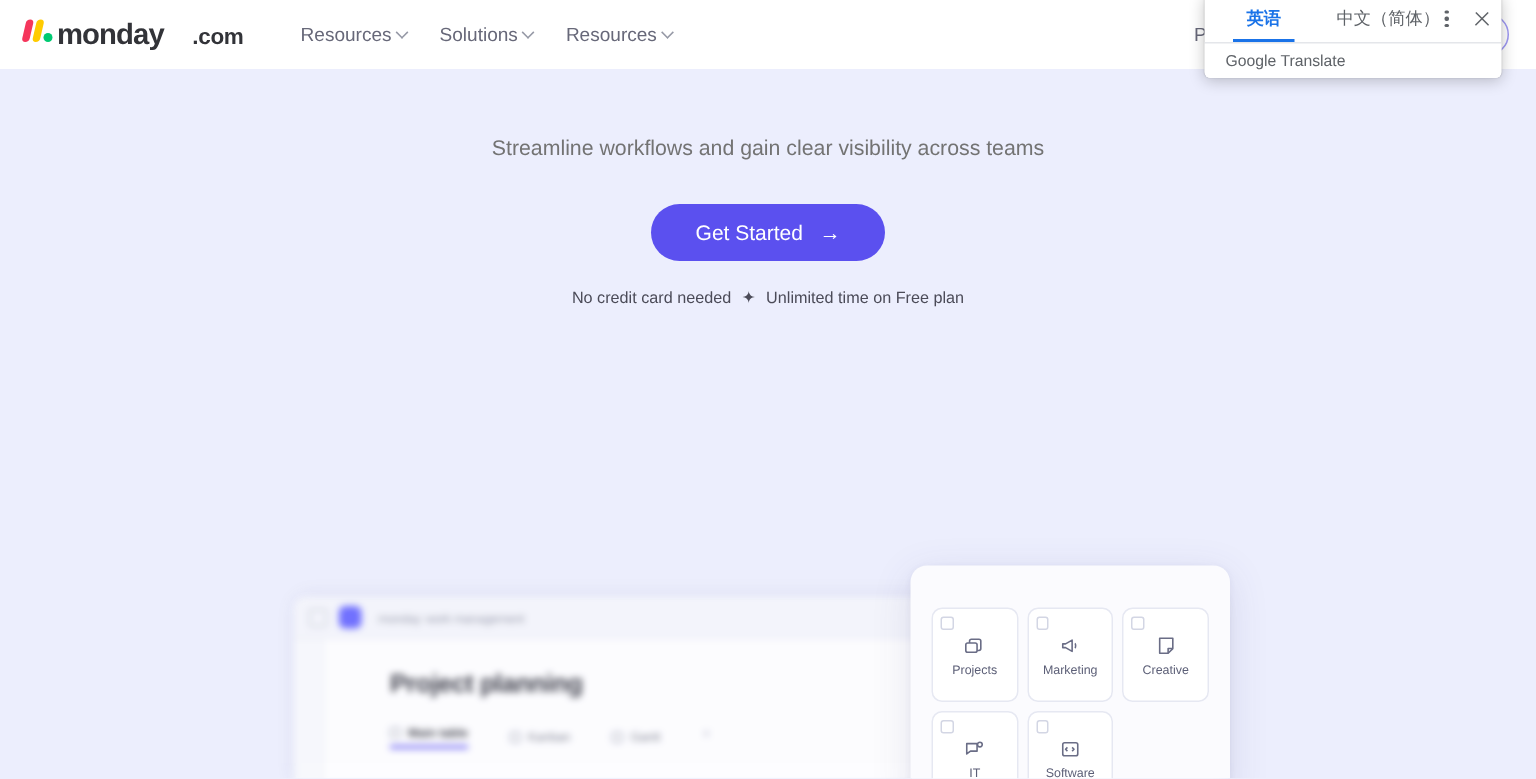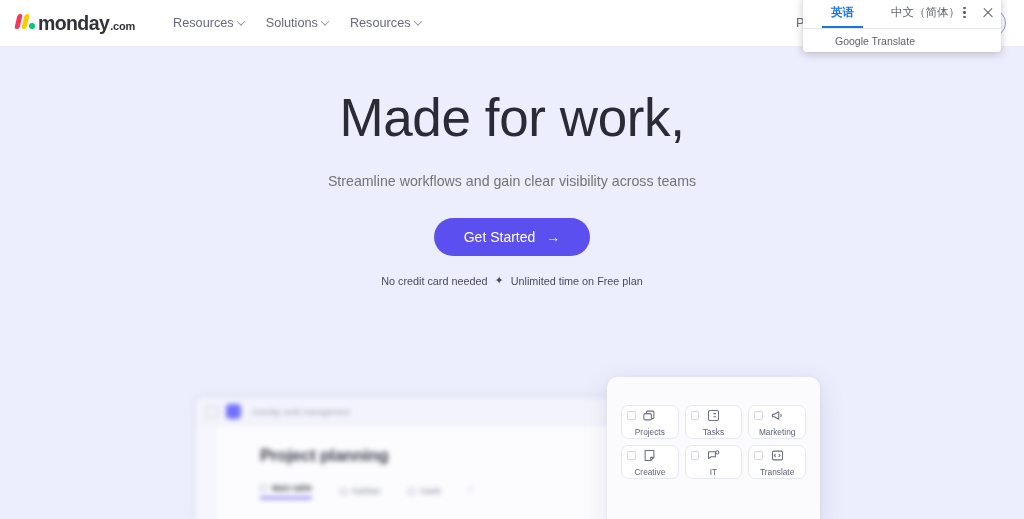--- a/index.html
+++ b/index.html
@@ -16,21 +16,21 @@
     position: absolute; top: 0; left: 0; width: 1024px; height: 46px;
     background: #ffffff; display: flex; align-items: center; z-index: 5;
   }
   .logo-wrap { display: flex; align-items: baseline; margin-left: 16px; }
   .logo-marks { display: flex; align-items: flex-end; gap: 1.5px; margin-right: 3px; transform: translateY(-1px); }
   .bar { width: 5px; height: 15px; border-radius: 2.5px; transform: skewX(-13deg); }
   .bar.b1 { background: #f5365c; }
   .bar.b2 { background: #ffcb00; }
   .bar.b3 { background: #00ca72; width: 6px; border-radius: 3px; transform: none; height: 6px; align-self: flex-end; margin-bottom: 0px; }
   .logo-text { font-size: 19.5px; font-weight: 700; color: #323338; letter-spacing: -0.6px; }
-  .logo-dotcom { font-size: 11px; font-weight: 700; color: #323338; letter-spacing: -0.2px; margin-left: 1px; }
+  .logo-dotcom { font-size: 15px; font-weight: 700; color: #323338; letter-spacing: -0.2px; margin-left: 19px; }
 
   .nav { display: flex; align-items: center; gap: 22px; margin-left: 38px; }
   .nav-item { display: flex; align-items: center; gap: 4px; font-size: 12.7px; color: #676879; cursor: pointer; }
   .caret { display: inline-block; width: 6px; height: 6px; border-right: 1.2px solid #9699a6; border-bottom: 1.2px solid #9699a6; transform: rotate(45deg) translate(-1px,-1px); }
 
   .header-right { position: absolute; right: 18px; top: 0; height: 46px; display: flex; align-items: center; gap: 20px; }
   .h-link { font-size: 12.7px; color: #676879; cursor: pointer; }
   .contact-btn {
     border: 1px solid #9d97f3; color: #6c6cff; background: transparent;
     border-radius: 18px; font-size: 12.7px; padding: 6px 17px;
@@ -52,21 +52,21 @@
   .gt-underline { position: absolute; left: 19px; bottom: 0; width: 41px; height: 2.5px; background: #1a73e8; }
   .gt-icons { position: absolute; right: 7px; top: 0; height: 33px; display: flex; align-items: center; gap: 12px; }
   .gt-dots { display: flex; flex-direction: column; gap: 2px; cursor: pointer; padding: 3px 4px; }
   .gt-dots i { display: block; width: 2.6px; height: 2.6px; border-radius: 50%; background: #5f6368; }
   .gt-close { position: relative; width: 12px; height: 12px; cursor: pointer; }
   .gt-close:before, .gt-close:after {
     content: ""; position: absolute; left: 0; top: 5.2px; width: 12px; height: 1.4px; background: #5f6368;
   }
   .gt-close:before { transform: rotate(45deg); }
   .gt-close:after { transform: rotate(-45deg); }
-  .gt-footer { height: 23px; display: flex; align-items: center; padding-left: 32px; font-size: 10.5px; color: #5f6368; background: #ffffff; }
+  .gt-footer { height: 23px; display: flex; align-items: center; padding-left: 14px; font-size: 10.5px; color: #5f6368; background: #ffffff; }
 
   
   .hero { position: absolute; top: 46px; left: 0; width: 1024px; text-align: center; }
   .hero-title {
     font-size: 53px; line-height: 60px; font-weight: 300; color: #2b2b35;
     letter-spacing: -0.4px; margin-top: 42px;
   }
   .hero-sub {
     margin-top: 22px; font-size: 14.2px; line-height: 22px; color: #737373; font-weight: 400;
   }
@@ -107,21 +107,21 @@
   .qcard {
     position: absolute; left: 607px; top: 377px; width: 213px; height: 160px;
     background: #fbfbfe; border-radius: 11px;
     box-shadow: 0 6px 26px rgba(70,70,130,0.13), 0 1px 4px rgba(70,70,130,0.07);
     z-index: 10; padding: 17px 14px 0 14px; overflow: hidden;
   }
   .qcard-title { font-size: 11.8px; font-weight: 700; color: #32324a; text-align: center; letter-spacing: -0.1px; }
   .qcard-title .hl { color: #5b6bf0; }
   .qgrid { display: grid; grid-template-columns: repeat(3, 1fr); gap: 6px; margin-top: 11px; }
   .qtile {
-    position: relative; height: 34px; background: #ffffff;
+    position: relative; height: 63px; background: #ffffff;
     border: 1px solid #e6e8f2; border-radius: 7px;
     display: flex; flex-direction: column; align-items: center; justify-content: center; gap: 3px;
     cursor: pointer;
   }
   .qcheck {
     position: absolute; left: 5px; top: 5px; width: 8.5px; height: 8.5px;
     border: 1.2px solid #d3d6e4; border-radius: 2px; background: #fff;
   }
   .qicon { width: 16px; height: 16px; display: flex; align-items: center; justify-content: center; color: #6a6d86; }
   .qicon svg { width: 15px; height: 15px; }
@@ -180,21 +180,20 @@
             <i></i>
           </span>
         <span class="gt-close"></span>
       </span>
     </div>
     <div class="gt-footer">Google Translate</div>
   </div>
 
   <div class="hero">
     <div class="hero-title">
-      <div>Made for work,</div>
     </div>
     <div class="hero-sub">
       <div>Streamline workflows and gain clear visibility across teams</div>
     </div>
     <div class="cta-wrap">
       <button class="cta-btn">
         <span>Get Started</span>
         <span class="cta-arrow">→</span>
       </button>
     </div>
@@ -244,30 +243,20 @@
         <span class="qcheck"></span>
         <span class="qicon">
           <svg viewBox="0 0 24 24" fill="none" stroke="currentColor" stroke-width="1.7" stroke-linejoin="round">
             <rect x="3" y="9" width="12" height="10" rx="2"></rect>
               <path d="M7 9V7a2 2 0 0 1 2-2h8a2 2 0 0 1 2 2v8a2 2 0 0 1-2 2h-2"></path>
           </svg>
         </span>
         <span class="qlabel">Projects</span>
       </div>
 
-      <div class="qtile">
-        <span class="qcheck"></span>
-        <span class="qicon">
-          <svg viewBox="0 0 24 24" fill="none" stroke="currentColor" stroke-width="1.7" stroke-linejoin="round">
-            <rect x="4" y="4" width="16" height="16" rx="2.5"></rect>
-              <path d="M8 9h.01M8 14h.01M12 9h4M12 14h4"></path>
-          </svg>
-        </span>
-        <span class="qlabel">Tasks</span>
-      </div>
 
       <div class="qtile">
         <span class="qcheck"></span>
         <span class="qicon">
           <svg viewBox="0 0 24 24" fill="none" stroke="currentColor" stroke-width="1.7" stroke-linejoin="round">
             <path d="M4 10v4h3l7 4V6l-7 4H4z"></path>
               <path d="M17 9.5c1 .8 1 4.2 0 5"></path>
           </svg>
         </span>
         <span class="qlabel">Marketing</span>
@@ -296,20 +285,20 @@
       </div>
 
       <div class="qtile">
         <span class="qcheck"></span>
         <span class="qicon">
           <svg viewBox="0 0 24 24" fill="none" stroke="currentColor" stroke-width="1.7" stroke-linejoin="round">
             <rect x="4" y="5" width="16" height="14" rx="2"></rect>
               <path d="M9 10l-2 2 2 2M14 10l2 2-2 2"></path>
           </svg>
         </span>
-        <span class="qlabel">Translate</span>
+        <span class="qlabel">Software</span>
       </div>
 
     </div>
   </div>
 
   <div class="bottom-fade"></div>
 </div>
 
 </body></html>

